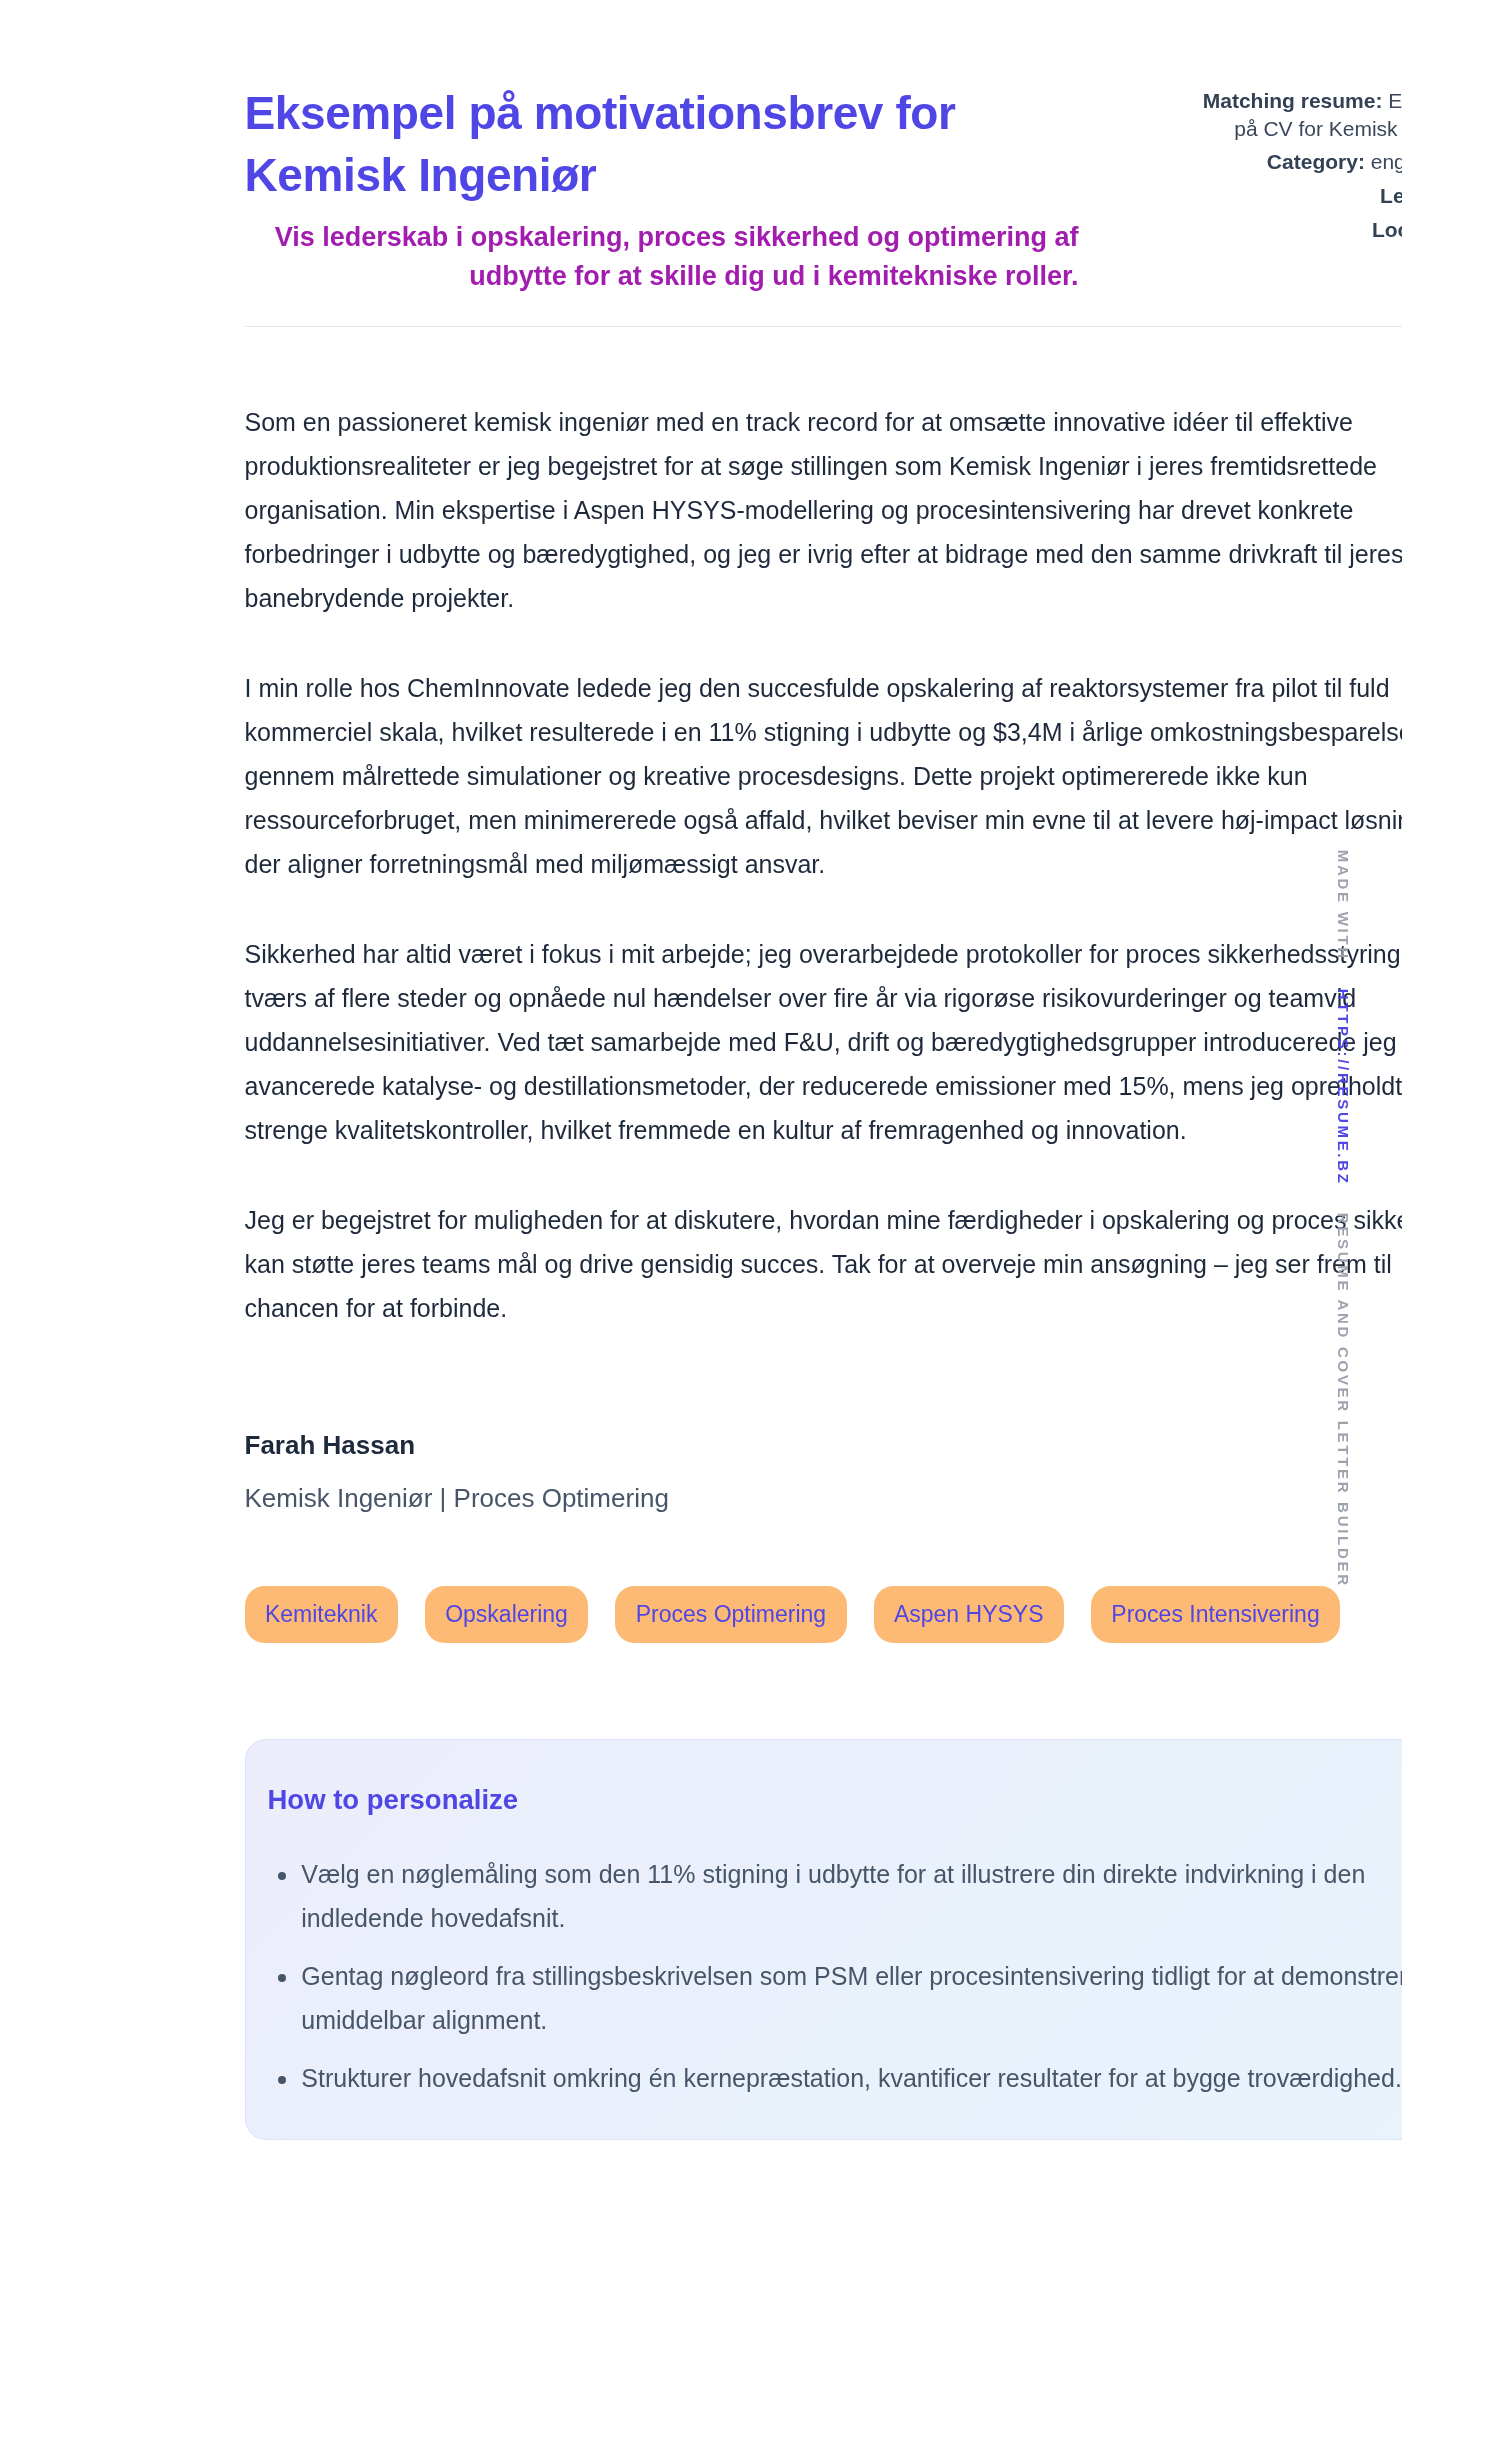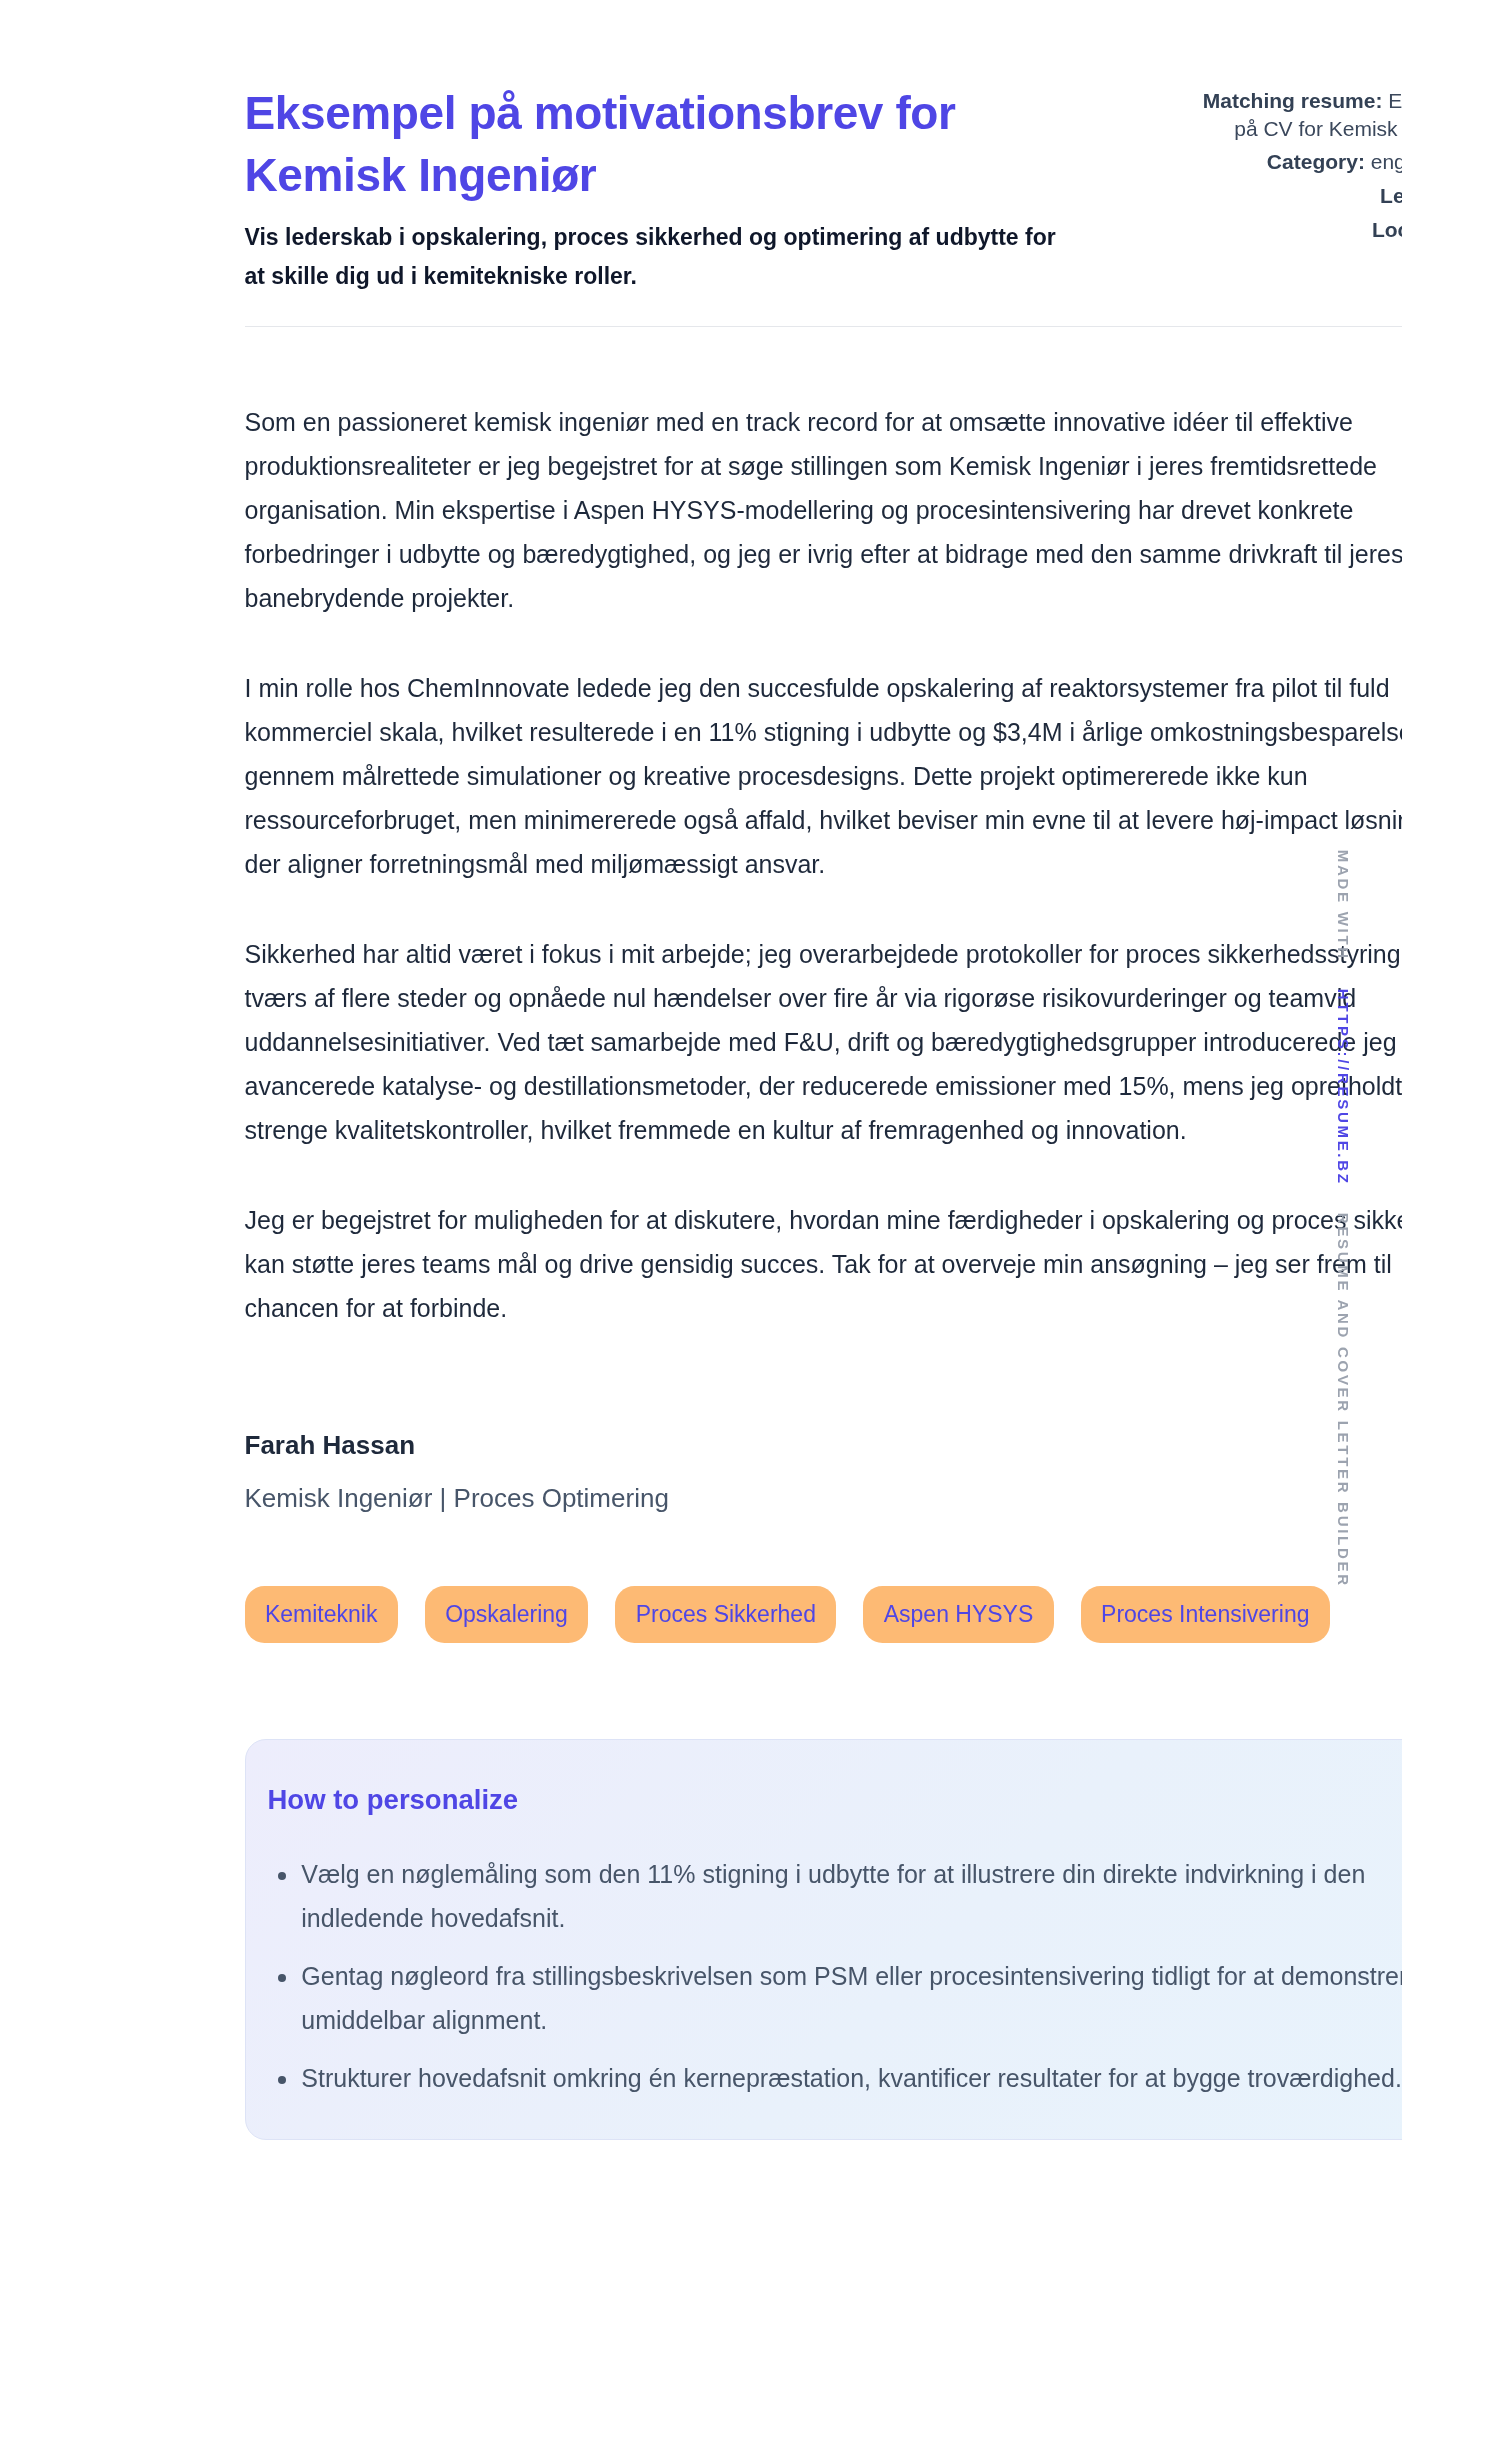--- a/index.html
+++ b/index.html
@@ -30,24 +30,25 @@
   .title-block { width: 834px; }
   .page-title {
     font-size: 46px;
     line-height: 62px;
     font-weight: 700;
     color: #4f46e5;
     letter-spacing: -0.4px;
   }
   .page-subtitle {
     margin-top: 12.4px;
-    font-size: 23px;
+    font-size: 27px;
     line-height: 39px;
     font-weight: 700;
-    color: #0f172a;
+    color: #a21caf;
+    text-align: right;
   }
   .meta {
     width: 302px;
     flex-shrink: 0;
     text-align: right;
     font-size: 21px;
     line-height: 27.5px;
     color: #3b485c;
     padding-top: 5.3px;
   }
@@ -193,21 +194,21 @@
       <p class="para">I min rolle hos ChemInnovate ledede jeg den succesfulde opskalering af reaktorsystemer fra pilot til fuld kommerciel skala, hvilket resulterede i en 11% stigning i udbytte og $3,4M i årlige omkostningsbesparelser gennem målrettede simulationer og kreative procesdesigns. Dette projekt optimererede ikke kun ressourceforbruget, men minimererede også affald, hvilket beviser min evne til at levere høj-impact løsninger, der aligner forretningsmål med miljømæssigt ansvar.</p>
       <p class="para">Sikkerhed har altid været i fokus i mit arbejde; jeg overarbejdede protokoller for proces sikkerhedsstyring på tværs af flere steder og opnåede nul hændelser over fire år via rigorøse risikovurderinger og teamvid uddannelsesinitiativer. Ved tæt samarbejde med F&amp;U, drift og bæredygtighedsgrupper introducerede jeg avancerede katalyse- og destillationsmetoder, der reducerede emissioner med 15%, mens jeg opretholdt strenge kvalitetskontroller, hvilket fremmede en kultur af fremragenhed og innovation.</p>
       <p class="para">Jeg er begejstret for muligheden for at diskutere, hvordan mine færdigheder i opskalering og proces sikkerhed kan støtte jeres teams mål og drive gensidig succes. Tak for at overveje min ansøgning – jeg ser frem til chancen for at forbinde.</p>
 
       <div class="sig-name">Farah Hassan</div>
       <div class="sig-role">Kemisk Ingeniør | Proces Optimering</div>
 
       <div class="tags">
         <span class="tag">Kemiteknik</span>
         <span class="tag">Opskalering</span>
-        <span class="tag">Proces Sikkerhed</span>
+        <span class="tag">Proces Optimering</span>
         <span class="tag">Aspen HYSYS</span>
         <span class="tag">Proces Intensivering</span>
       </div>
 
       <section class="personalize">
         <h2 class="personalize-heading">How to personalize</h2>
         <ul class="personalize-list">
           <li>Vælg en nøglemåling som den 11% stigning i udbytte for at illustrere din direkte indvirkning i den indledende hovedafsnit.</li>
           <li>Gentag nøgleord fra stillingsbeskrivelsen som PSM eller procesintensivering tidligt for at demonstrere umiddelbar alignment.</li>
           <li>Strukturer hovedafsnit omkring én kernepræstation, kvantificer resultater for at bygge troværdighed.</li>

